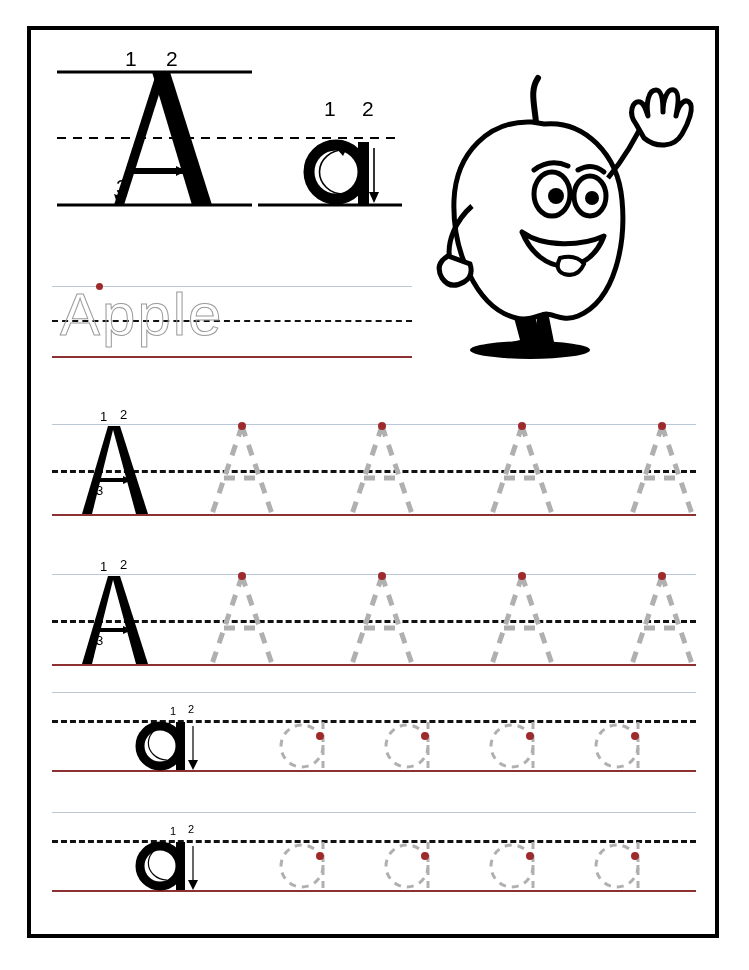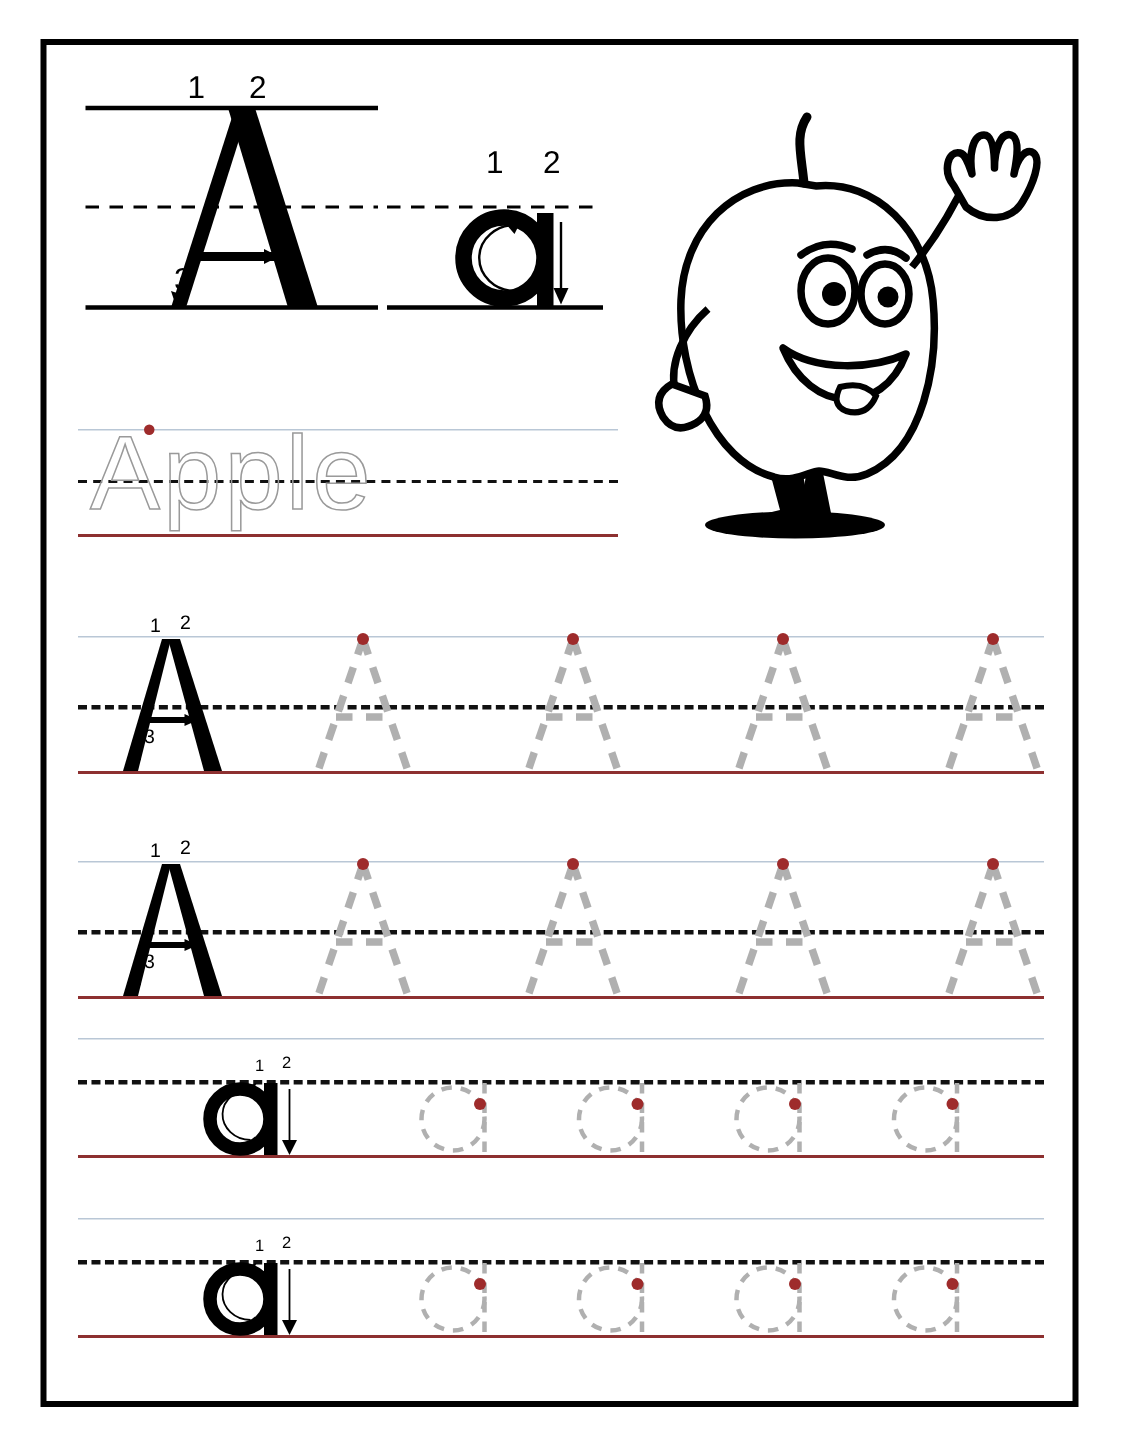--- a/index.html
+++ b/index.html
@@ -90,21 +90,21 @@
     top: 278px;
     width: 360px;
     height: 86px;
   }
 
   .trace-word {
     position: absolute;
     left: 8px;
     top: -6px;
     font-family: "Liberation Sans", sans-serif;
-    font-size: 70px;
+    font-size: 60px;
     line-height: 86px;
     color: transparent;
     -webkit-text-stroke: 1px #9a9a9a;
     letter-spacing: 2px;
   }
 
   .dot {
     position: absolute;
     width: 7px;
     height: 7px;

